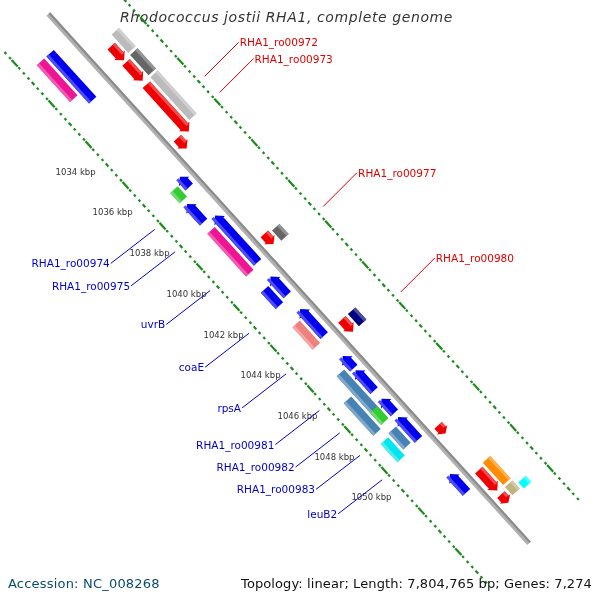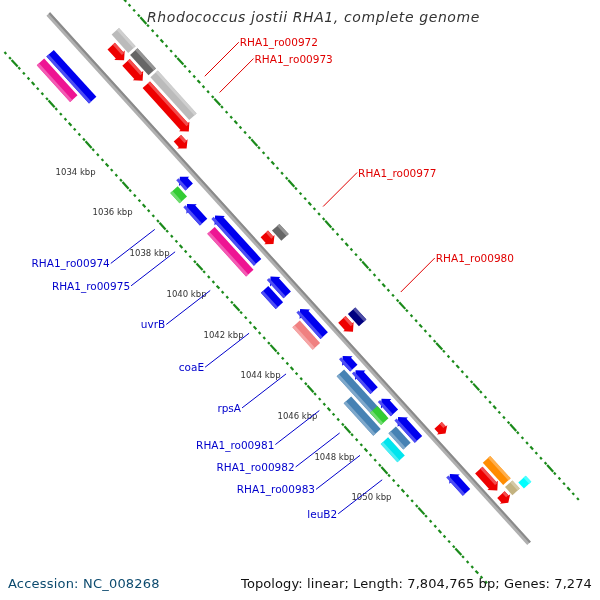--- a/index.html
+++ b/index.html
@@ -1,18 +1,18 @@
 <!DOCTYPE html>
 <html><head>
 <meta charset="utf-8">
 <style>
   html, body { margin: 0; padding: 0; background: #ffffff; }
   body { width: 600px; height: 600px; overflow: hidden; position: relative; font-family: "DejaVu Sans", sans-serif; }
   #map { position: absolute; left: 0; top: 0; width: 600px; height: 600px; }
-  .title { position: absolute; top: 9px; left: 0; width: 480px; text-align: right; padding-left: 120px; box-sizing: border-box; font-size: 14px; font-style: italic; color: #333; letter-spacing: 0.6px; }
+  .title { position: absolute; top: 9px; left: 0; width: 480px; text-align: left; padding-left: 120px; box-sizing: border-box; font-size: 14px; font-style: italic; color: #333; letter-spacing: 0.6px; }
   .footer-left { position: absolute; left: 8px; bottom: 9px; font-size: 13px; color: #0c4a6e; font-family: "DejaVu Sans", sans-serif; letter-spacing: 0.2px; }
   .footer-right { position: absolute; right: 8px; bottom: 9px; font-size: 13px; color: #111; font-family: "DejaVu Sans", sans-serif; letter-spacing: 0.1px; margin-top: 16px; }
   svg text.kbp { font-family: "DejaVu Sans", sans-serif; font-size: 8.5px; fill: #333; }
   svg text.glabel { font-family: "DejaVu Sans", sans-serif; font-size: 10.5px; }
 </style>
 </head>
 <body>
 
 <div class="title">Rhodococcus jostii RHA1, complete genome</div>
 

